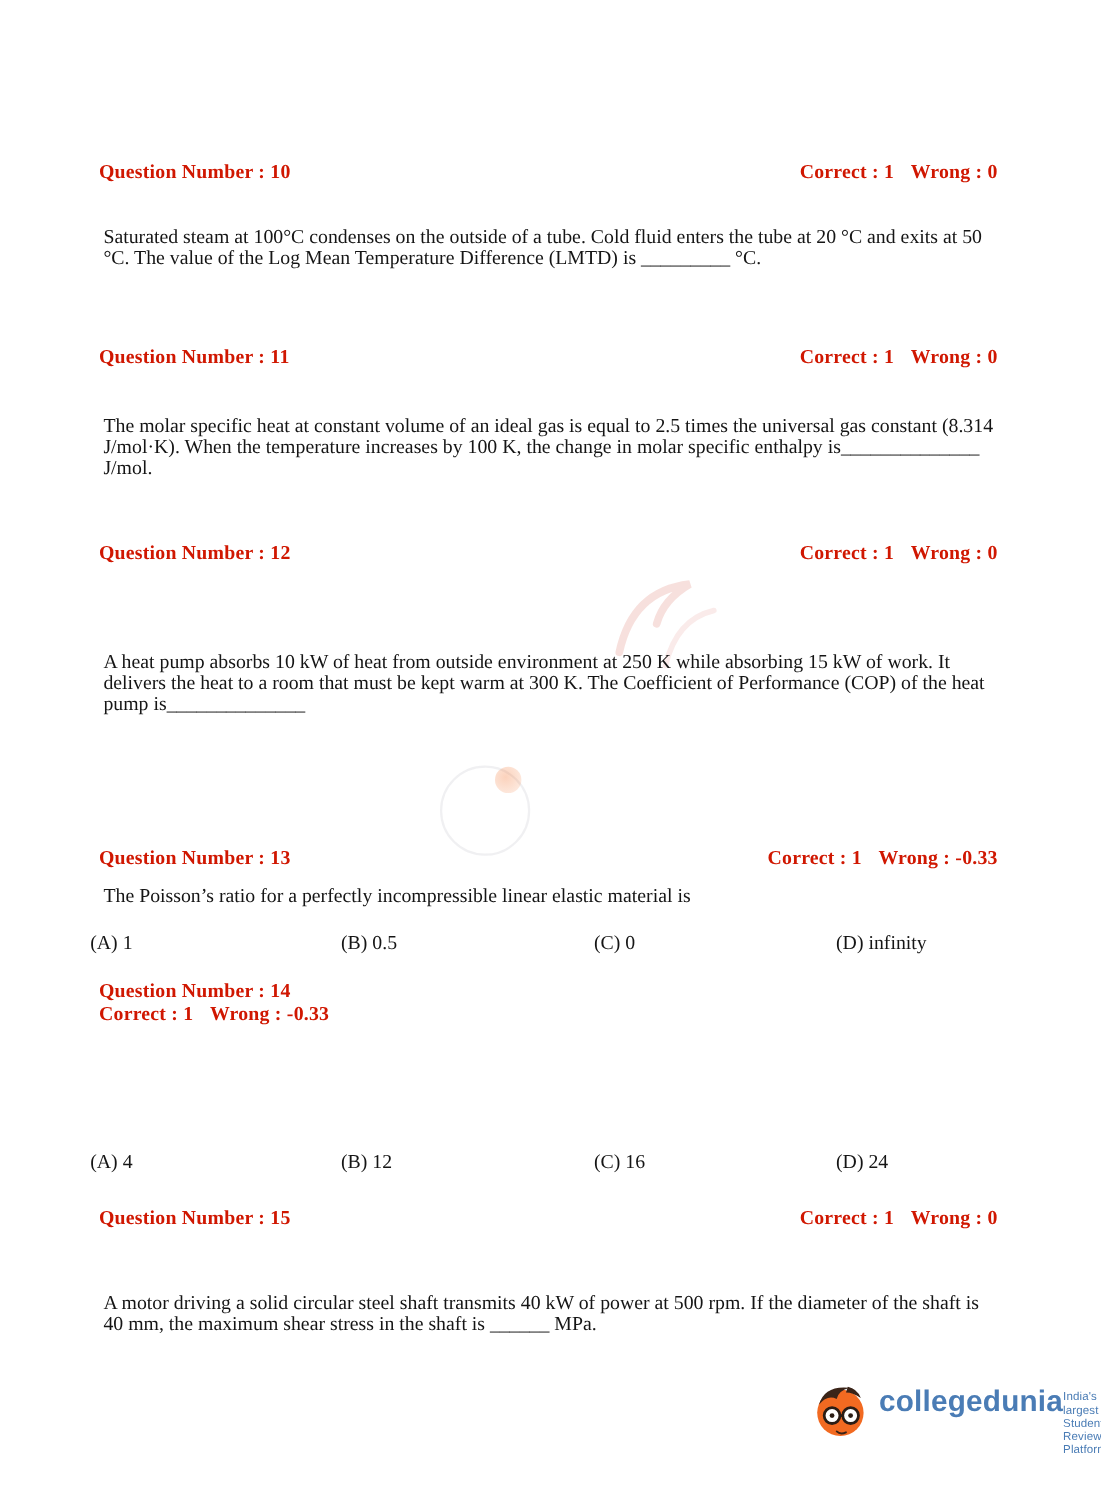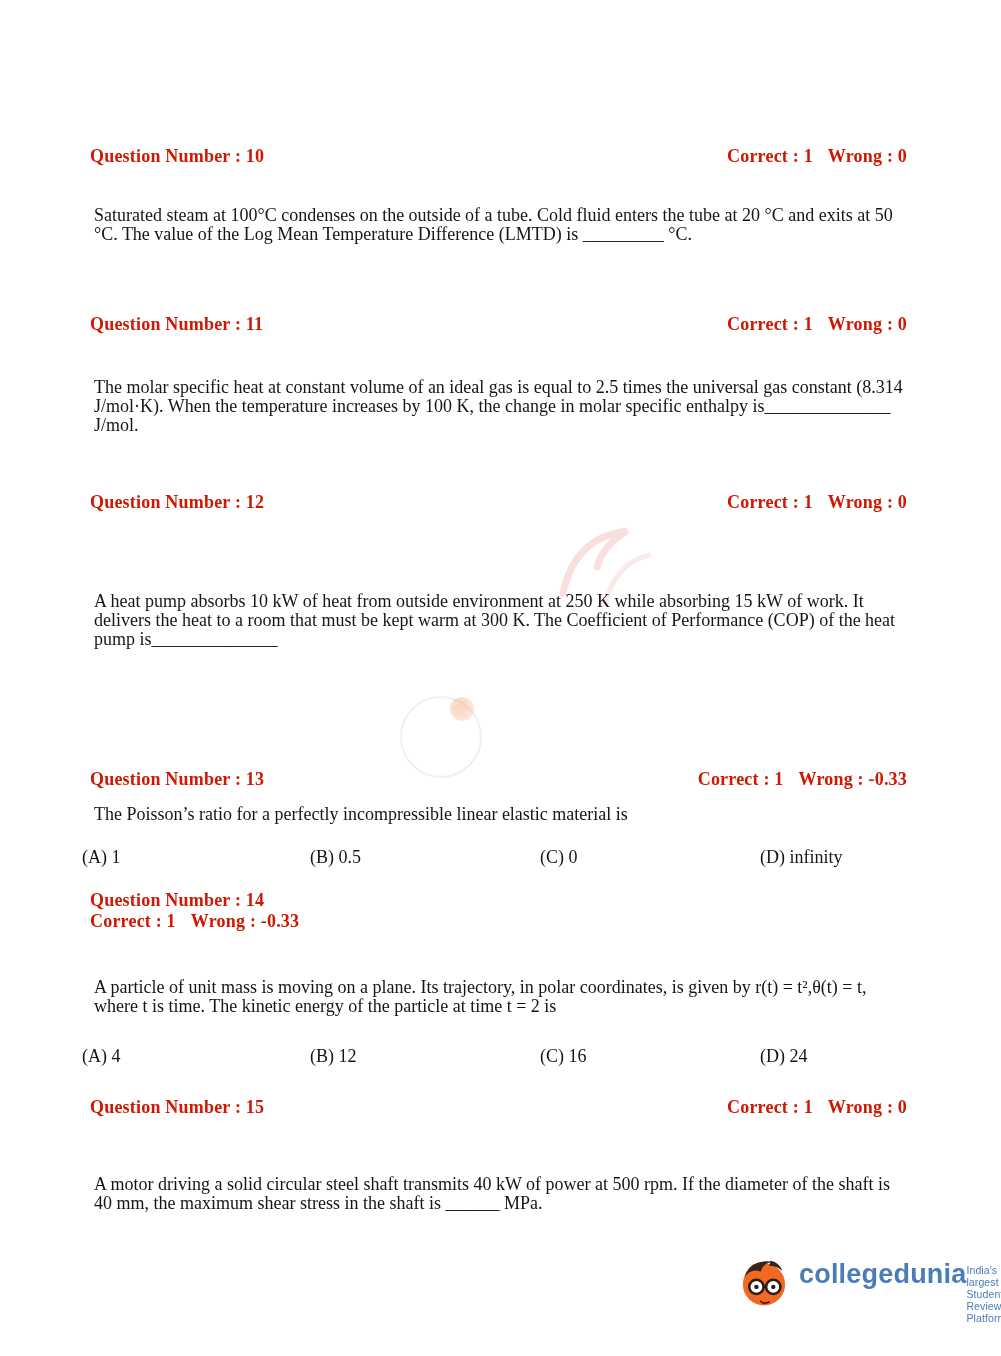--- a/index.html
+++ b/index.html
@@ -125,21 +125,20 @@
   <span class="opt o-q13 opt-c">(C) 0</span>
   <span class="opt o-q13 opt-d">(D) infinity</span>
 
   <div class="qheader h-q14">
     <span>Question Number : 14</span>
     <span class="score">
       <span>Correct : 1</span>
       <span>Wrong : -0.33</span>
     </span>
   </div>
-  <div class="qbody b-q14">A particle of unit mass is moving on a plane. Its trajectory, in polar coordinates, is given by r(t) = t²,θ(t) = t, where t is time. The kinetic energy of the particle at time t = 2 is</div>
   <span class="opt o-q14 opt-a">(A) 4</span>
   <span class="opt o-q14 opt-b">(B) 12</span>
   <span class="opt o-q14 opt-c">(C) 16</span>
   <span class="opt o-q14 opt-d">(D) 24</span>
 
   <div class="qheader h-q15">
     <span>Question Number : 15</span>
     <span class="score">
       <span>Correct : 1</span>
       <span>Wrong : 0</span>

